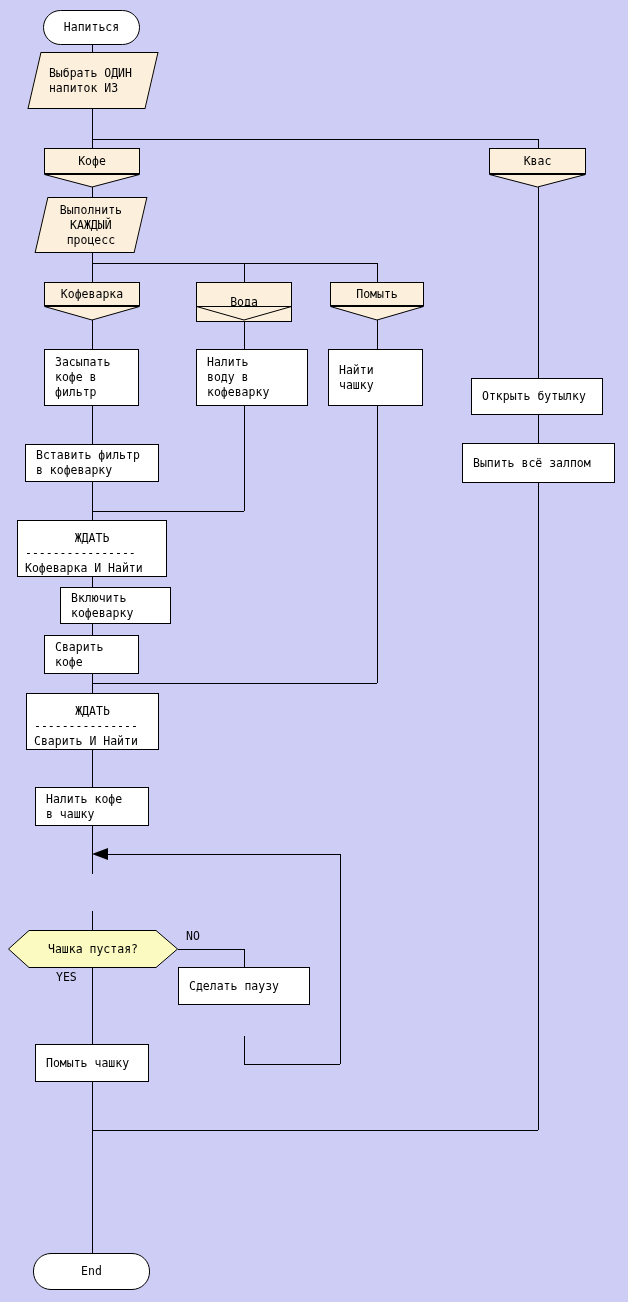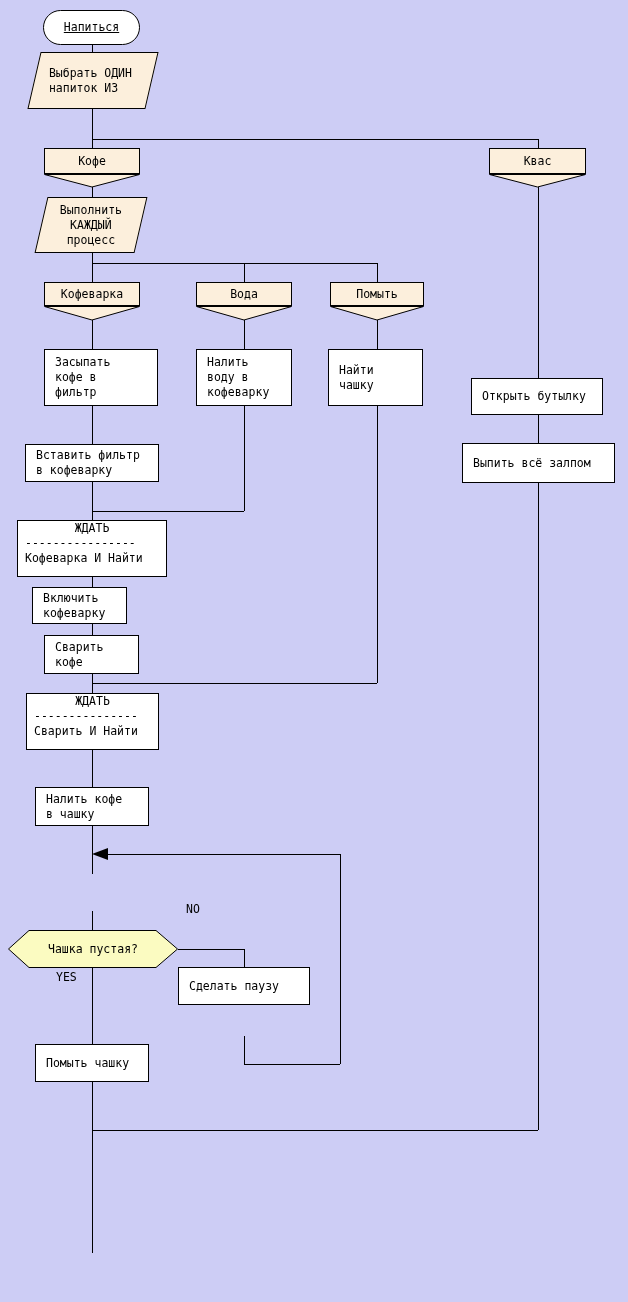--- a/index.html
+++ b/index.html
@@ -29,21 +29,20 @@
     box-sizing: border-box;
   }
   
   .terminal {
     position:absolute;
     background: var(--box, #ffffff);
     border: 1px solid var(--line, #000);
     border-radius: 18px;
     display:flex; align-items:center; justify-content:center;
     box-sizing: border-box;
-    text-decoration: underline;
   }
   
   .para {
     position:absolute;
     background: var(--shape, #fcefdc);
     border: 1px solid var(--line, #000);
     transform: skewX(-13deg);
     display:flex; align-items:center;
     box-sizing: border-box;
   }
@@ -65,21 +64,21 @@
   .hex svg { position:absolute; left:0; top:0; display:block; }
   .hex .htext {
     position:absolute; inset:0;
     display:flex; align-items:center; justify-content:center;
   }
   
   .waitbox {
     position:absolute;
     background: var(--box, #ffffff);
     border:1px solid var(--line, #000);
-    display:flex; flex-direction:column; justify-content:flex-start;
+    display:flex; flex-direction:column; justify-content:flex-end;
     box-sizing:border-box;
   }
   .waitbox .wtitle { text-align:center; }
   .waitbox .wdiv, .waitbox .wcond { padding-left:7px; }
   
   .freelabel { position:absolute; }
   
   .arrow-left {
     position:absolute;
     width:0; height:0;
@@ -161,58 +160,58 @@
   </div>
 
   <div class="hdr" style="left:44px;top:282px;width:96px;height:39px">
     <div class="hrect" style="height:24px">Кофеварка</div>
     <svg style="top:24px" width="96" height="15" viewBox="0 0 96 15" preserveAspectRatio="none">
       <polygon points="0.5,0.5 95.5,0.5 48,14" style="fill:var(--shape,#fcefdc);stroke:var(--line,#000);stroke-width:1"></polygon>
     </svg>
   </div>
 
   <div class="hdr" style="left:196px;top:282px;width:96px;height:39px">
-    <div class="hrect" style="height:24px">Вода</div>
+    <div class="hrect" style="height:40px">Вода</div>
     <svg style="top:24px" width="96" height="15" viewBox="0 0 96 15" preserveAspectRatio="none">
       <polygon points="0.5,0.5 95.5,0.5 48,14" style="fill:var(--shape,#fcefdc);stroke:var(--line,#000);stroke-width:1"></polygon>
     </svg>
   </div>
 
   <div class="hdr" style="left:330px;top:282px;width:94px;height:39px">
     <div class="hrect" style="height:24px">Помыть</div>
     <svg style="top:24px" width="94" height="15" viewBox="0 0 94 15" preserveAspectRatio="none">
       <polygon points="0.5,0.5 93.5,0.5 47,14" style="fill:var(--shape,#fcefdc);stroke:var(--line,#000);stroke-width:1"></polygon>
     </svg>
   </div>
 
-  <div class="box" style="left:44px;top:349px;width:114px;height:57px">Засыпать
+  <div class="box" style="left:44px;top:349px;width:95px;height:57px">Засыпать
 кофе в
 фильтр</div>
 
-  <div class="box" style="left:196px;top:349px;width:96px;height:57px">Налить
+  <div class="box" style="left:196px;top:349px;width:112px;height:57px">Налить
 воду в
 кофеварку</div>
 
   <div class="box" style="left:328px;top:349px;width:95px;height:57px">Найти
 чашку</div>
 
   <div class="box" style="left:471px;top:378px;width:132px;height:37px">Открыть бутылку</div>
 
   <div class="box" style="left:462px;top:443px;width:153px;height:40px">Выпить всё залпом</div>
 
   <div class="box" style="left:25px;top:444px;width:134px;height:38px">Вставить фильтр
 в кофеварку</div>
 
   <div class="waitbox" style="left:17px;top:520px;width:150px;height:57px">
     <div class="wtitle">ЖДАТЬ</div>
     <div class="wdiv">----------------</div>
     <div class="wcond">Кофеварка И Найти</div>
   </div>
 
-  <div class="box" style="left:32px;top:587px;width:95px;height:37px">Включить
+  <div class="box" style="left:60px;top:587px;width:111px;height:37px">Включить
 кофеварку</div>
 
   <div class="box" style="left:44px;top:635px;width:95px;height:39px">Сварить
 кофе</div>
 
   <div class="waitbox" style="left:26px;top:693px;width:133px;height:57px">
     <div class="wtitle">ЖДАТЬ</div>
     <div class="wdiv">---------------</div>
     <div class="wcond">Сварить И Найти</div>
   </div>
@@ -221,21 +220,24 @@
 в чашку</div>
 
 
   <div class="hex" style="left:8px;top:930px;width:170px;height:38px">
     <svg width="170" height="38" viewBox="0 0 170 38">
       <polygon points="0.5,19 21,0.5 148,0.5 169.5,19 148,37.5 21,37.5" style="fill:var(--decision,#fbfbc1);stroke:var(--line,#000);stroke-width:1"></polygon>
     </svg>
     <div class="htext">Чашка пустая?</div>
   </div>
 
-  <div class="freelabel" style="left:186px;top:902px">NO</div>
+  <div class="freelabel" style="left:186px;top:929px">NO</div>
   <div class="freelabel" style="left:56px;top:970px">YES</div>
 
   <div class="box" style="left:178px;top:967px;width:132px;height:38px">Сделать паузу</div>
 
   <div class="box" style="left:35px;top:1044px;width:114px;height:38px">Помыть чашку</div>
 
+  <div class="terminal" style="left:33px;top:1253px;width:117px;height:37px">
+    <span>End</span>
+  </div>
 
 </div>
 
 </body></html>

